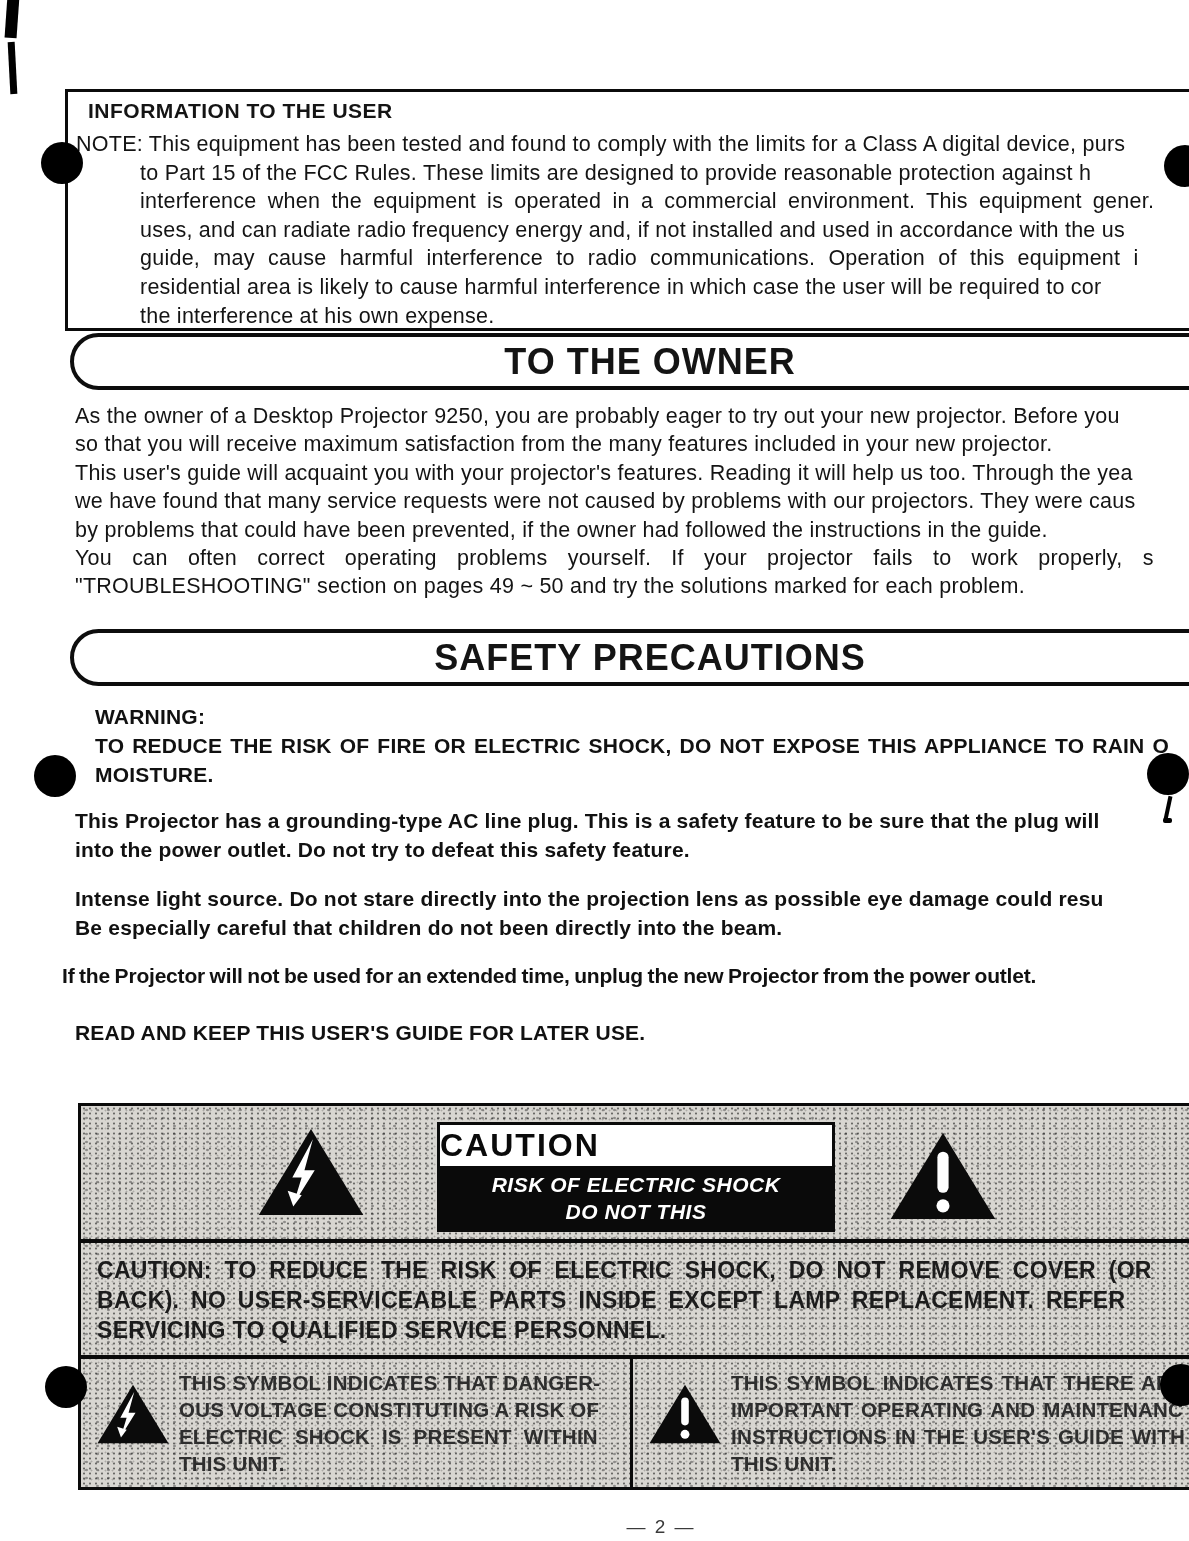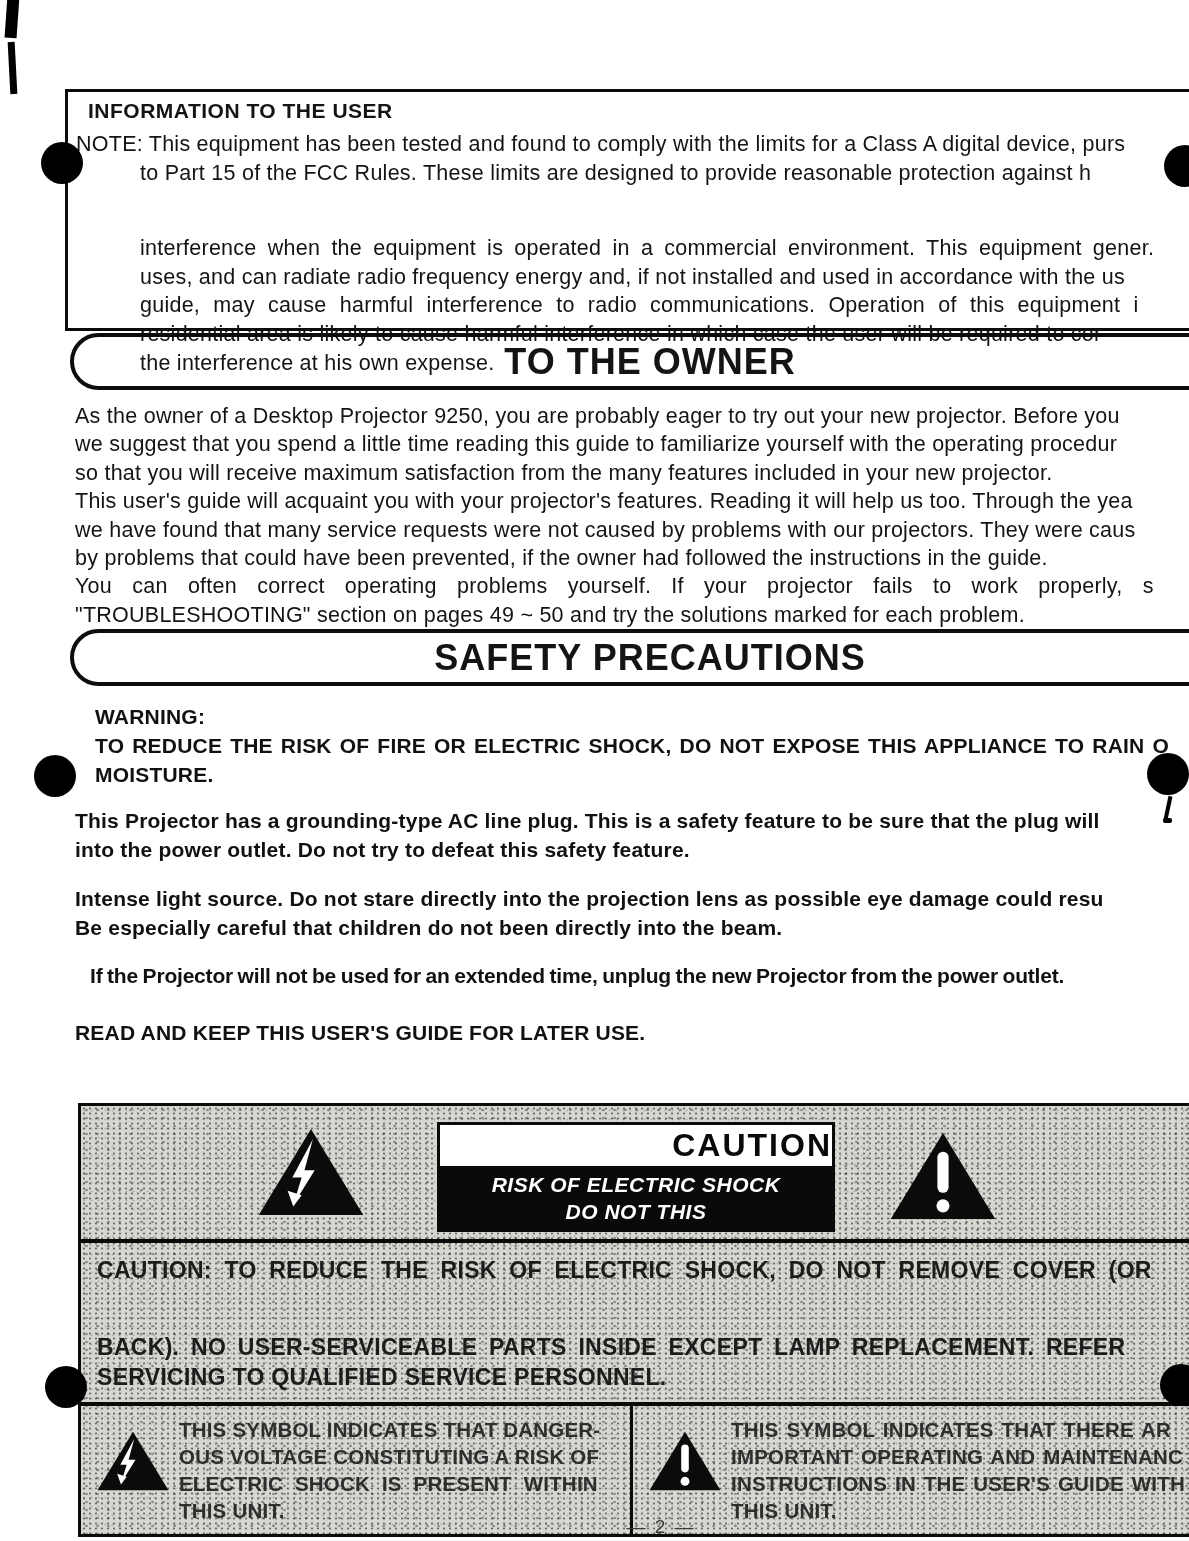--- a/index.html
+++ b/index.html
@@ -27,45 +27,45 @@
   .hdr-owner{left:70px;top:333px;}
   .hdr-safety{left:70px;top:629px;}
 
   
   .par{font-size:21.5px;line-height:28.4px;letter-spacing:.25px;}
   .owner-par{left:75px;top:402px;}
   .bold-par{font-size:21px;line-height:29px;font-weight:700;letter-spacing:.2px;color:#111;}
   .warning-block{left:75px;top:702px;margin-left:20px;}
   .ground-par{left:75px;top:806px;}
   .intense-par{left:75px;top:884px;}
-  .unplug-par{left:90px;top:961px;}
+  .unplug-par{left:62px;top:961px;}
   .keep-par{left:75px;top:1018px;}
   .tight{letter-spacing:-.2px;word-spacing:-1px;}
 
   
-  .ws2{word-spacing:2px;} .ws5{word-spacing:5px;margin-top:47px;}
+  .ws2{word-spacing:2px;} .ws5{word-spacing:5px;}
   .ws6{word-spacing:6px;} .ws7{word-spacing:7px;} .ws14{word-spacing:14px;}
 
   
   .caution-box{
     left:78px;top:1103px;width:1118px;border:3px solid #0a0a0a;
     background-color:#d8d6d1;
     background-image:
       radial-gradient(circle, rgba(15,15,15,.55) 0 .8px, transparent 1.3px),
       radial-gradient(circle, rgba(50,50,50,.45) 0 1px, transparent 1.6px),
       radial-gradient(circle, rgba(90,90,90,.35) 0 .7px, transparent 1.2px);
     background-size:6px 5px, 11px 8px, 7px 9px;
   }
   .c-row1{position:relative;height:133px;}
   .c-divider{height:4px;background:#0a0a0a;}
   .c-label{
     position:absolute;left:356px;top:16px;width:392px;height:104px;
     border:3px solid #0a0a0a;background:#0a0a0a;
   }
-  .c-label-top{height:41px;background:#ffffff;text-align:right;line-height:41px;
+  .c-label-top{height:41px;background:#ffffff;text-align:left;line-height:41px;
     font-size:32px;font-weight:700;letter-spacing:2px;color:#0a0a0a;}
   .c-label-bottom{height:63px;color:#ffffff;text-align:center;font-size:21px;font-weight:700;
     line-height:27px;padding-top:5px;letter-spacing:.5px;font-style:italic;}
   .tri-left1{position:absolute;left:174px;top:17px;}
   .tri-right1{position:absolute;left:806px;top:22px;}
   .c-row2{padding:12px 0 10px 16px;font-size:23px;font-weight:700;line-height:30px;color:#1c1c1c;letter-spacing:.3px;}
   .c-row3{display:flex;height:128px;}
   .c-cell-left{width:549px;border-right:3px solid #0a0a0a;display:flex;}
   .c-cell-right{flex:1;display:flex;}
   .c-cell-icon{margin:22px 8px 0 14px;flex:0 0 auto;}
@@ -114,21 +114,20 @@
       <div class="ln">the interference at his own expense.</div>
     </div>
   </div>
 
   <div class="abs hdr hdr-owner">
     <span>TO THE OWNER</span>
   </div>
 
   <div class="abs par owner-par">
     <div class="ln">As the owner of a Desktop Projector 9250, you are probably eager to try out your new projector. Before you</div>
-    <div class="ln">we suggest that you spend a little time reading this guide to familiarize yourself with the operating procedur</div>
     <div class="ln">so that you will receive maximum satisfaction from the many features included in your new projector.</div>
     <div class="ln">This user's guide will acquaint you with your projector's features. Reading it will help us too. Through the yea</div>
     <div class="ln">we have found that many service requests were not caused by problems with our projectors. They were caus</div>
     <div class="ln">by problems that could have been prevented, if the owner had followed the instructions in the guide.</div>
     <div class="ln ws14">You can often correct operating problems yourself. If your projector fails to work properly, s</div>
     <div class="ln">"TROUBLESHOOTING" section on pages 49 ~ 50 and try the solutions marked for each problem.</div>
   </div>
 
   <div class="abs hdr hdr-safety">
     <span>SAFETY PRECAUTIONS</span>

